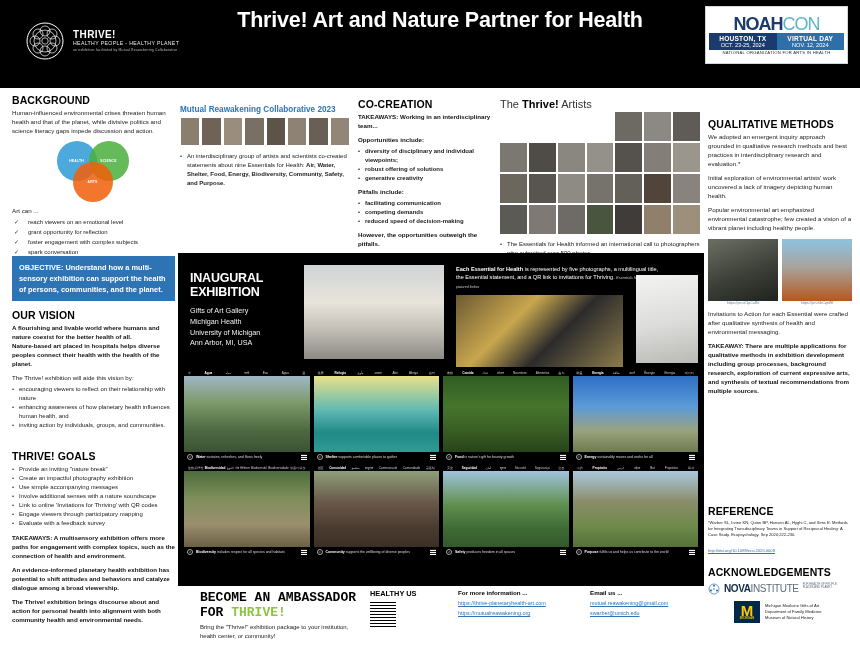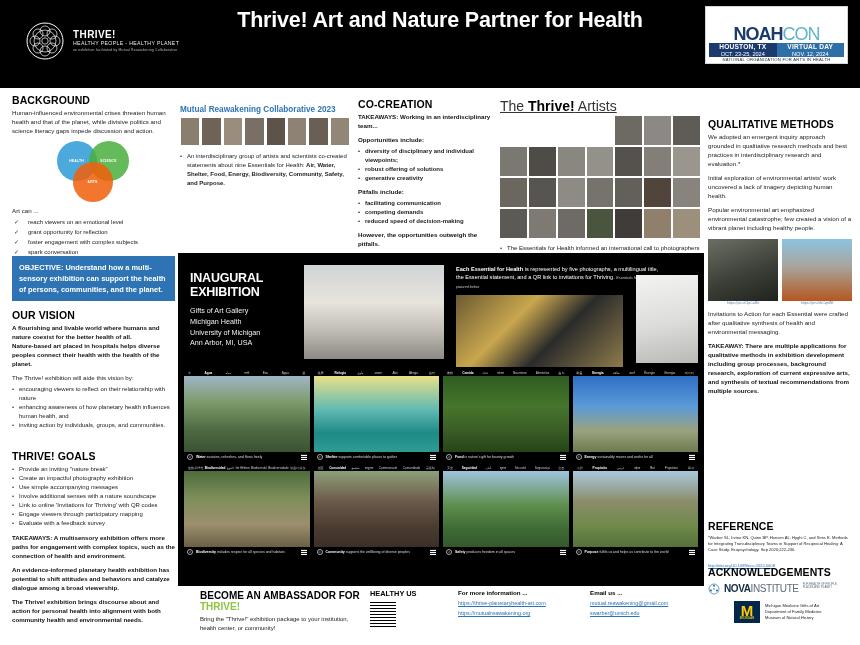--- a/index.html
+++ b/index.html
@@ -34,21 +34,21 @@
     position: absolute; left: 150px; top: 40px; width: 580px;
     text-align: center; font-size: 9.2px; font-weight: bold;
   }
   .affil {
     position: absolute; left: 60px; top: 62px; width: 760px;
     text-align: center; font-size: 8px; color: #e0e0e0;
   }
 
   .noah {
     position: absolute; right: 12px; top: 6px; width: 143px; height: 58px;
-    background: #ffffff; border: 1px solid #cfd6dc; padding: 18px 3px;
+    background: #ffffff; border: 1px solid #cfd6dc; padding: 8px 3px;
     display: flex; flex-direction: column; justify-content: space-between;
   }
   .noah-top { display: flex; align-items: baseline; justify-content: center; line-height: 1; }
   .noah-a { font-size: 18px; font-weight: bold; color: #1b3b6f; letter-spacing: -1px; }
   .noah-b { font-size: 18px; font-weight: normal; color: #5fb6c9; letter-spacing: -1px; }
   .noah-mid { display: flex; height: 17px; }
   .noah-cell { flex: 1; color: #fff; display: flex; flex-direction: column;
     align-items: center; justify-content: center; line-height: 1.15; }
   .noah-c1 { background: #1b3b6f; }
   .noah-c2 { background: #2f6fa8; }
@@ -94,21 +94,21 @@
   #c2 { left: 180px; top: 98px; width: 170px; }
   .mrc-title { font-size: 8.2px; font-weight: bold; color: #2e74b5; margin: 7px 0 3px 0; }
   .face-row { display: flex; gap: 1px; }
   .face { height: 29px; flex: 1; background: #8b8176; border: .5px solid #fff; }
 
   
   #c3 { left: 358px; top: 98px; width: 135px; }
 
   
   #c4 { left: 500px; top: 98px; width: 200px; }
-  .artists-head { font-size: 14px; color: #333; margin-bottom: 2px; text-decoration: underline; }
+  .artists-head { font-size: 11px; color: #333; margin-bottom: 2px; }
   .artists-head b { color: #000; }
   .agrid { display: grid; grid-template-columns: repeat(7, 1fr); gap: 2px; }
   .acell { aspect-ratio: 1/1.08; background: #7d7a74; }
   .acell.blank { background: transparent; }
 
   
   #c5 { left: 708px; top: 110px; width: 144px; }
   .pair { display: flex; gap: 4px; margin: 6px 0 1px 0; }
   .pair .ph { flex: 1; height: 62px; }
   .cap { font-size: 3.6px; color: #5b7fa6; text-align: center; }
@@ -156,21 +156,21 @@
     flex: 0 0 6px; display: flex; align-items: center; justify-content: center;
     font-size: 3.4px; color: #ddd; }
   .ptext { font-size: 3.5px; color: #dddddd; flex: 1; line-height: 1.2; }
   .ptext b { color: #ffffff; }
   .pqr { width: 6px; height: 6px; flex: 0 0 6px; background:
     repeating-linear-gradient(0deg,#fff 0 1px,#222 1px 2px),
     repeating-linear-gradient(90deg,#fff 0 1px,transparent 1px 2px); }
 
   
   .ambass { position: absolute; left: 200px; top: 590px; width: 160px; }
-  .ambass .h { font-size: 10px; font-weight: bold; color: #000; }
+  .ambass .h { font-size: 13px; font-weight: bold; color: #000; font-family: Liberation Mono, monospace; }
   .ambass .h em { font-style: normal; color: #8cc63f; }
   .ambass .p { font-size: 6px; line-height: 1.5; color: #222; margin-top: 3px; }
   .contact { position: absolute; left: 370px; top: 589px; width: 70px; }
   .contact .h { font-size: 7.4px; font-weight: bold; color: #000; }
   .qr { width: 26px; height: 26px; margin-top: 3px; background:
     repeating-linear-gradient(0deg,#000 0 1.5px,#fff 1.5px 3px),
     repeating-linear-gradient(90deg,#000 0 1.5px,transparent 1.5px 3px); }
   .links { position: absolute; left: 458px; top: 589px; width: 125px; }
   .emails { position: absolute; left: 590px; top: 589px; width: 120px; }
   .links .h, .emails .h { font-size: 6.2px; font-weight: bold; color: #000; margin-bottom: 4px; }
@@ -370,21 +370,21 @@
       <div style="flex:1">
         <div class="ph" style="background:linear-gradient(180deg,#8cc3e0 0%,#a8a49c 45%,#b5571f 100%)"></div>
         <div class="cap">https://pin.it/bCqnWf</div>
       </div>
     </div>
 
     <p class="body" style="margin-top:5px">Invitations to Action for each Essential were crafted after qualitative synthesis of health and environmental messaging.</p>
     <p class="bodyb">TAKEAWAY: There are multiple applications for qualitative methods in exhibition development including group processes, background research, exploration of current expressive arts, and synthesis of textual recommendations from multiple sources.</p>
   </div>
 
-  <div class="col" style="left:708px;top:520px;width:144px">
+  <div class="col" style="left:708px;top:505px;width:144px">
     <h2 class="sect">REFERENCE</h2>
     <div class="ref-line">*Warber SL, Irvine KN, Quinn BP, Hansen AL, Hyghi C, and Sims E. Methods for Integrating Transdisciplinary Teams in Support of Reciprocal Healing: A Case Study. Ecopsychology. Sep 2020;222-230.</div>
     <a class="ref-link" href="#">http://doi.org/10.1089/eco.2020.0008</a>
   </div>
 
   <div class="col" style="left:708px;top:566px;width:148px">
     <h2 class="sect">ACKNOWLEDGEMENTS</h2>
     <div class="ack-row">
       <svg width="12" height="12" viewBox="0 0 24 24">
         <circle cx="12" cy="12" r="10" fill="none" stroke="#2e74b5" stroke-width="1.4"></circle>

